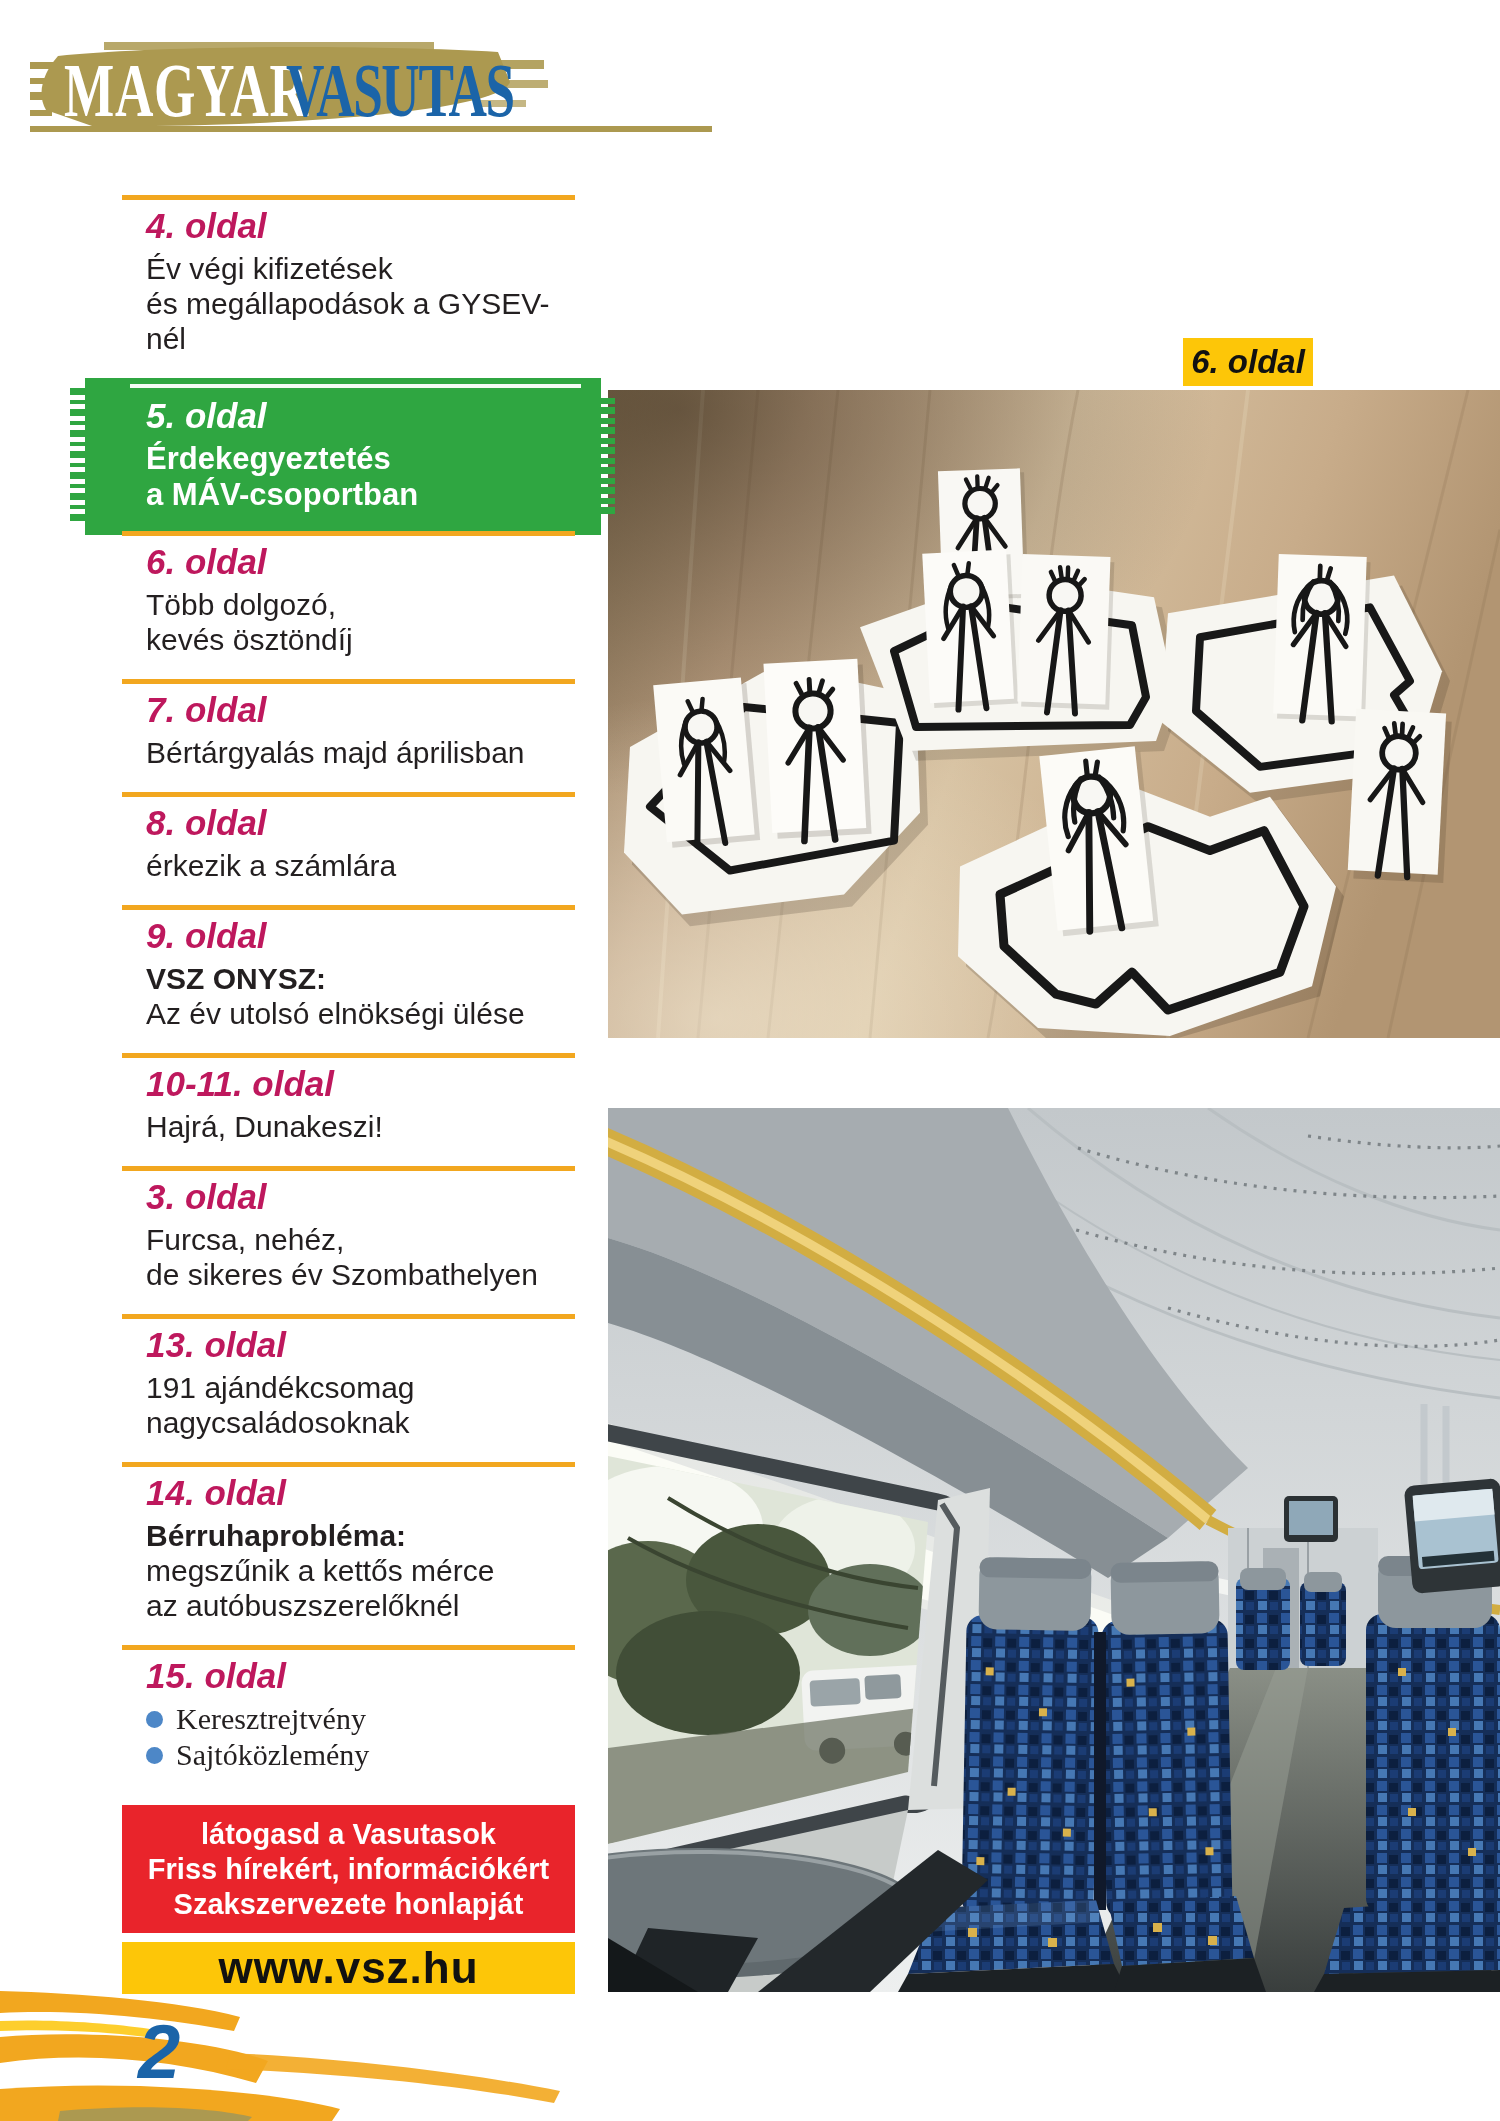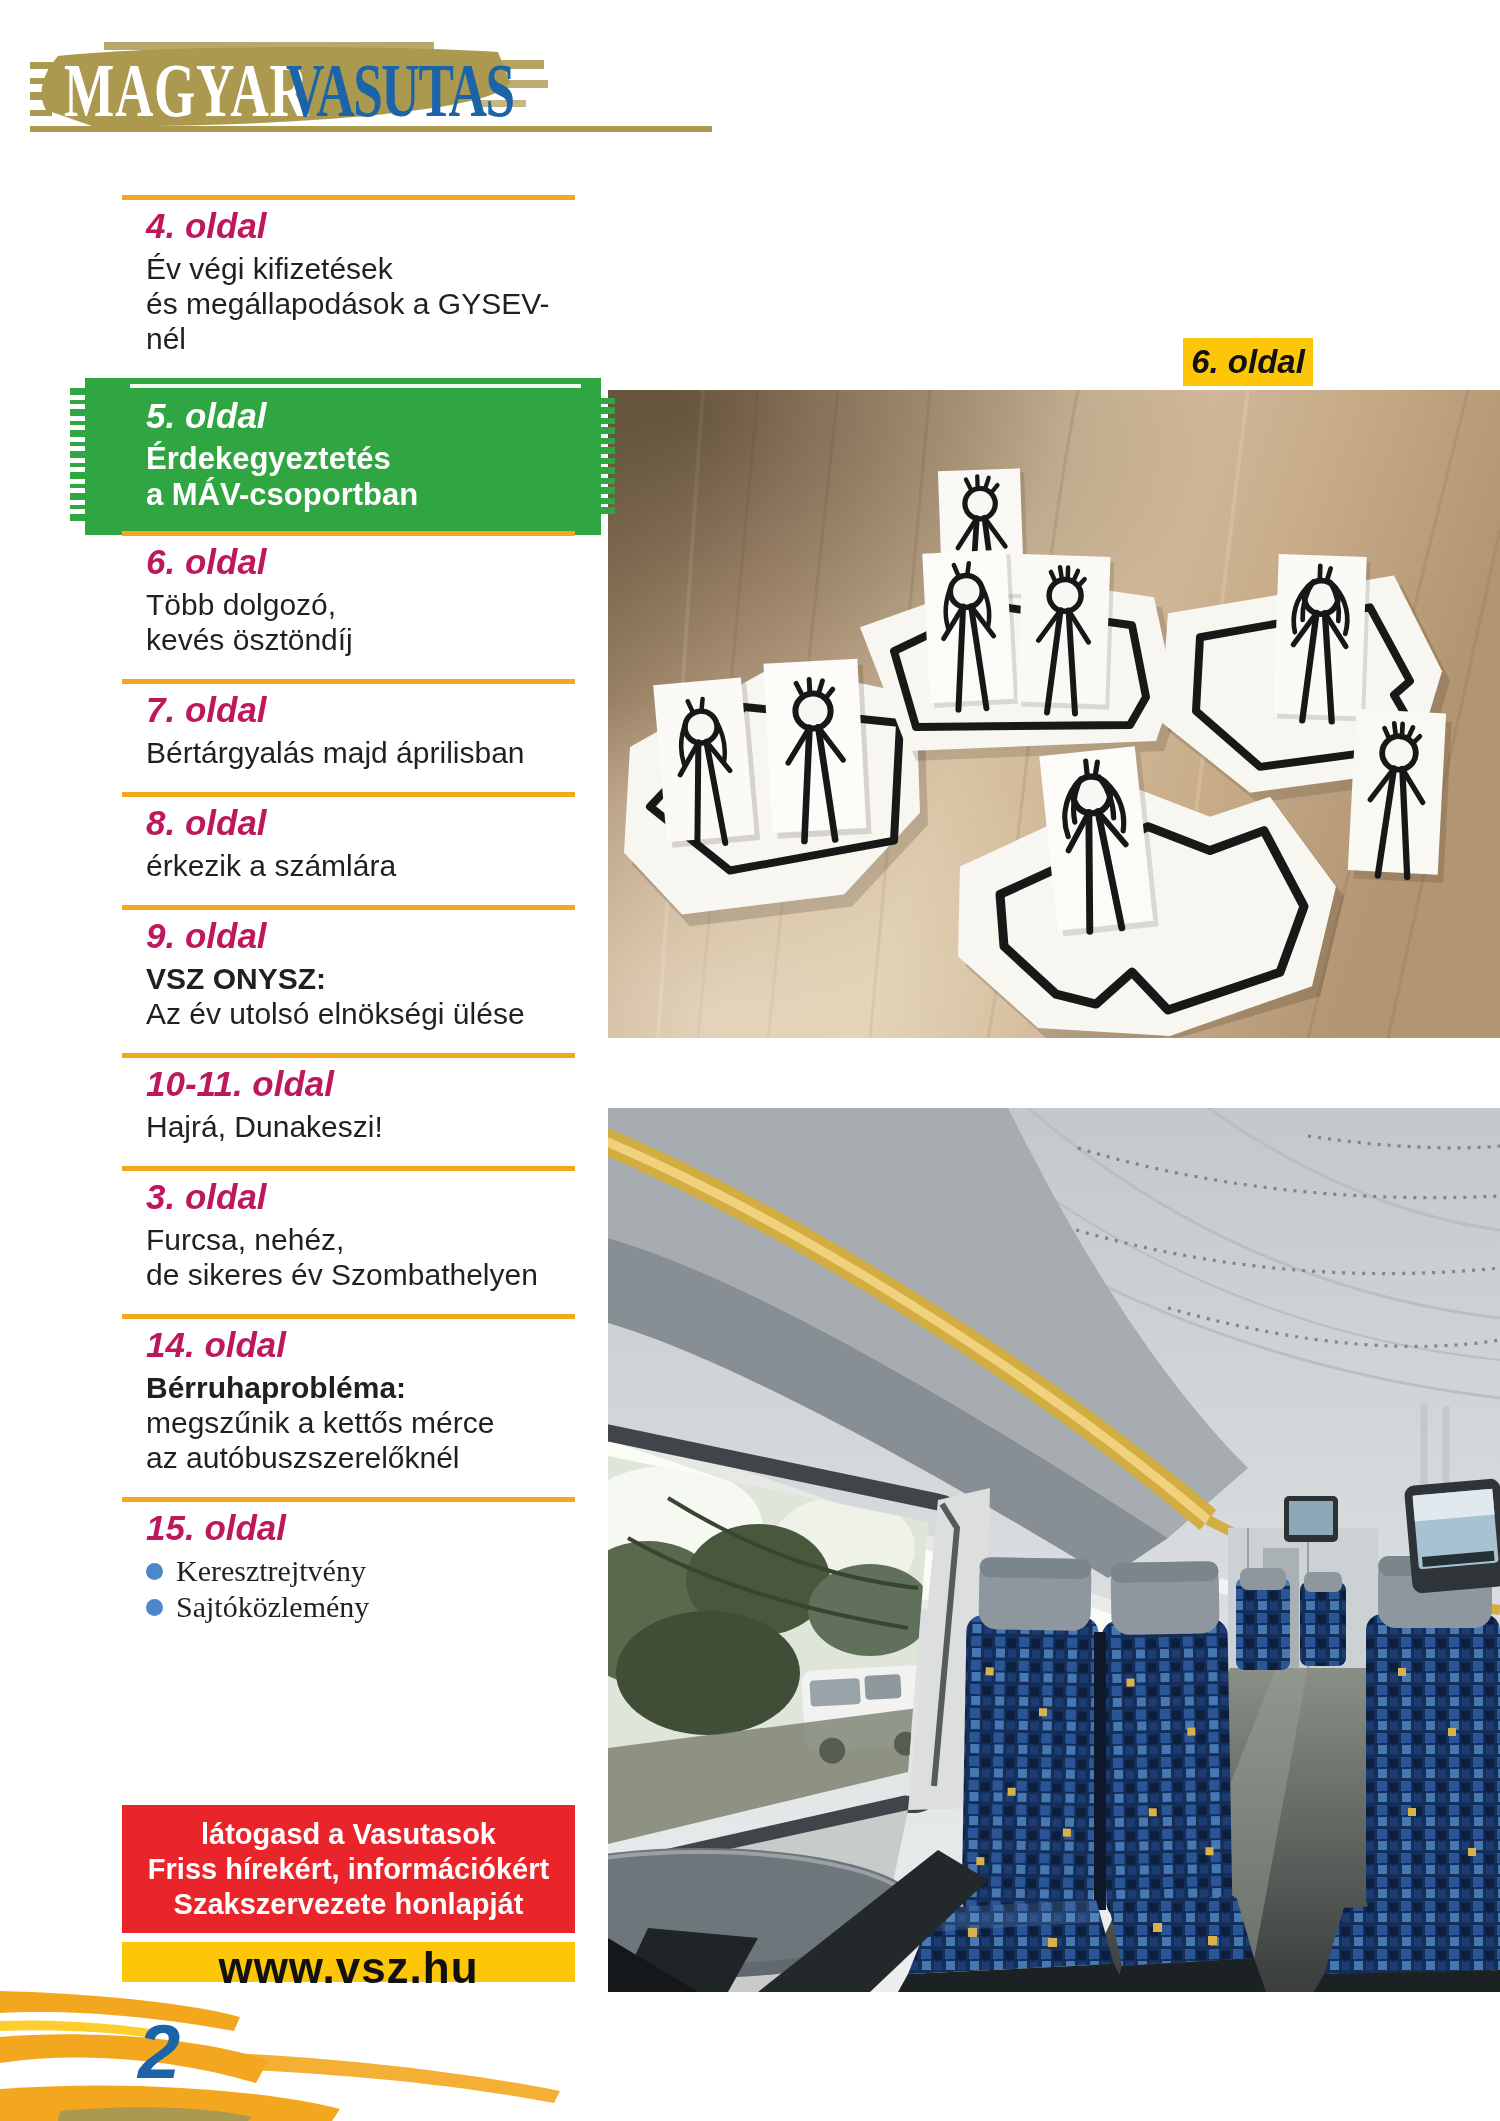--- a/index.html
+++ b/index.html
@@ -44,21 +44,21 @@
   .photo1{position:absolute;left:608px;top:390px;width:892px;height:648px;}
   .photo2{position:absolute;left:608px;top:1108px;width:892px;height:884px;}
   .photo1 svg,.photo2 svg{display:block;width:100%;height:100%;}
   .photo1-label{position:absolute;left:1183px;top:338px;width:130px;height:48px;background:#FDC608;
       color:#111111;font-size:33px;line-height:48px;font-weight:bold;font-style:italic;text-align:center;z-index:3;}
 
   
   .promo-red{position:absolute;left:122px;top:1805px;width:453px;height:128px;background:#E9242B;
       color:#ffffff;text-align:center;font-weight:bold;font-size:29px;line-height:35px;padding-top:0;
       display:flex;flex-direction:column;justify-content:center;}
-  .promo-url{position:absolute;left:122px;top:1942px;width:453px;height:40px;background:#FDC608;
+  .promo-url{position:absolute;left:122px;top:1942px;width:453px;height:52px;background:#FDC608;
       color:#111111;text-align:center;font-weight:bold;font-size:44px;line-height:52px;letter-spacing:1px;}
 
   
   .footer-brush{position:absolute;left:0;top:1985px;width:600px;height:136px;}
   .page-number{position:absolute;left:138px;top:2014px;font-size:76px;line-height:76px;font-weight:bold;
       font-style:italic;color:#1B64A8;z-index:2;}
 </style>
 </head>
 <body>
 
@@ -151,20 +151,29 @@
     <section class="toc-entry">
       <div class="sep"></div>
       <div class="entry-body">
         <h3 class="page-label">3. oldal</h3>
 
         <p class="line">Furcsa, nehéz,</p>
           <p class="line">de sikeres év Szombathelyen</p>
       </div>
     </section>
 
+    <section class="toc-entry">
+      <div class="sep"></div>
+      <div class="entry-body">
+        <h3 class="page-label">13. oldal</h3>
+
+        <p class="line">191 ajándékcsomag</p>
+          <p class="line">nagycsaládosoknak</p>
+      </div>
+    </section>
 
     <section class="toc-entry">
       <div class="sep"></div>
       <div class="entry-body">
         <h3 class="page-label">14. oldal</h3>
         <p class="bold-line">Bérruhaprobléma:</p>
         <p class="line">megszűnik a kettős mérce</p>
           <p class="line">az autóbuszszerelőknél</p>
       </div>
     </section>

